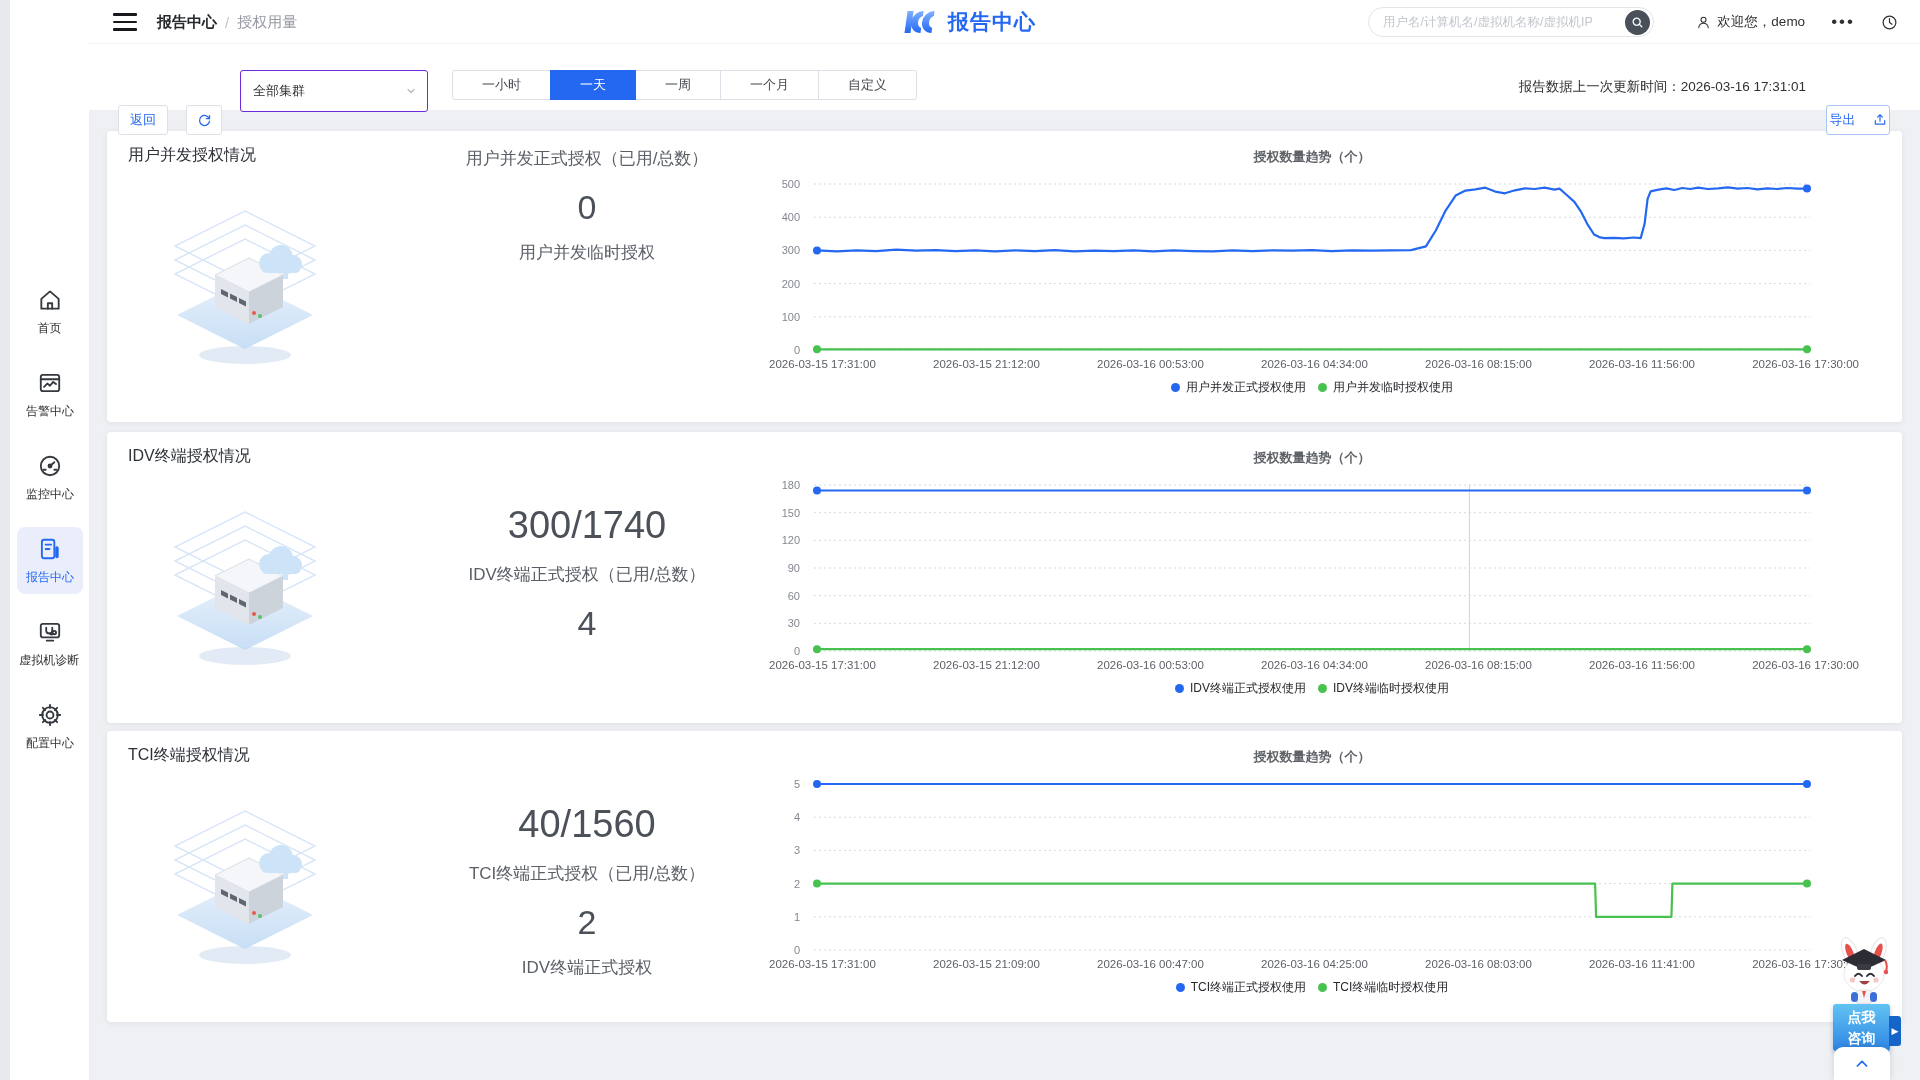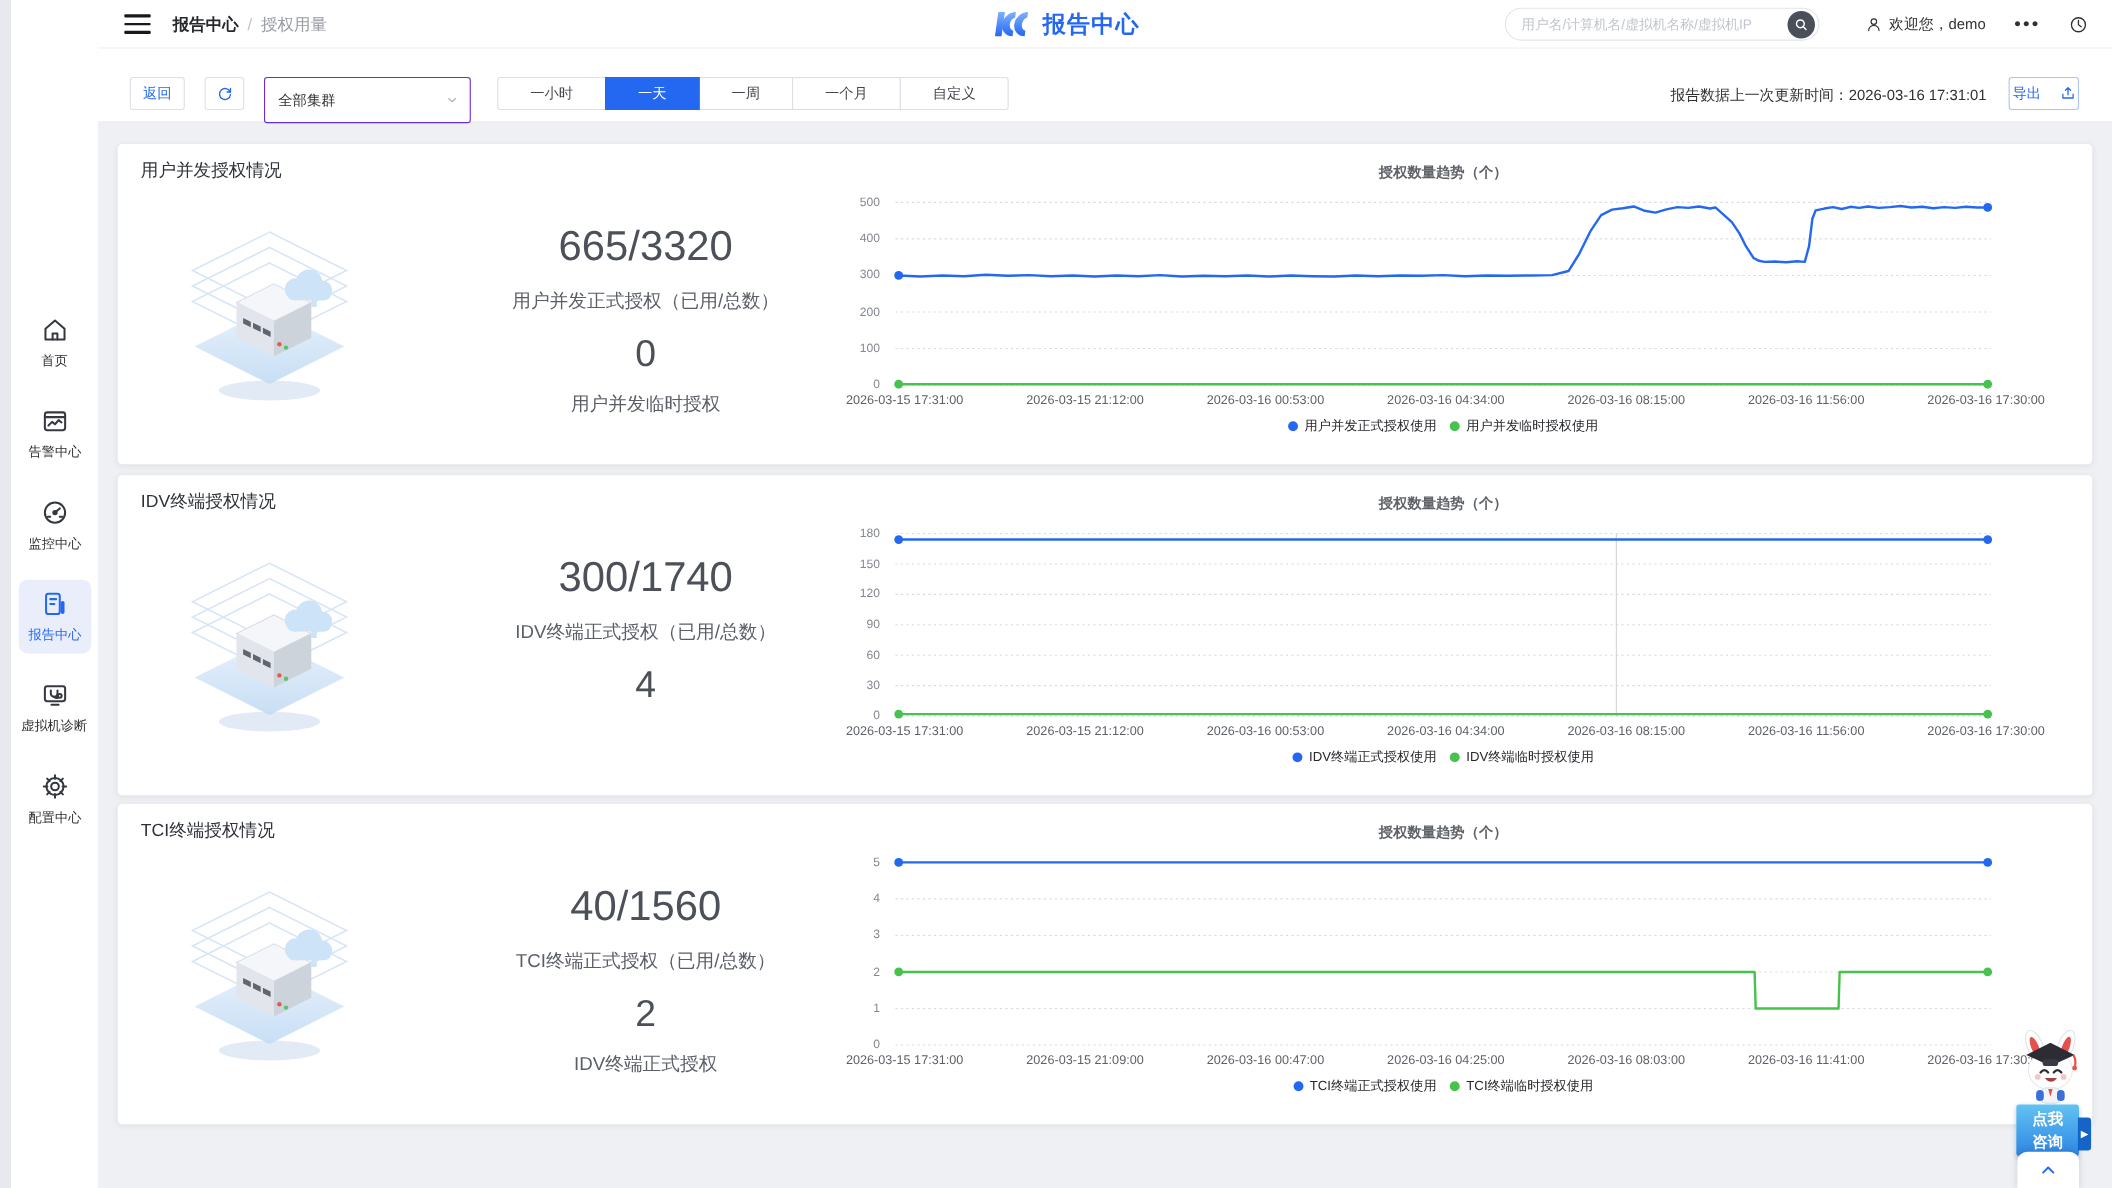--- a/index.html
+++ b/index.html
@@ -30,21 +30,21 @@
   .search-pill { position:absolute; left:1279px; top:7px; width:286px; height:30px; border:1px solid #e3e5e9; border-radius:16px; background:#fff; display:flex; align-items:center; padding:0 3px 0 14px; }
   .search-pill input { border:none; outline:none; flex:1; font-size:12.5px; color:#303133; background:transparent; font-family:inherit; }
   .search-pill input::placeholder { color:#c2c6cd; }
   .search-btn { width:25px; height:25px; border-radius:50%; background:#4a5059; display:flex; align-items:center; justify-content:center; cursor:pointer; flex:none; }
   .hdr-right { position:absolute; right:22px; top:0; height:44px; display:flex; align-items:center; gap:26px; }
   .welcome { display:flex; align-items:center; gap:6px; font-size:13.5px; color:#303133; }
   .dots { font-size:17px; color:#303133; letter-spacing:2px; cursor:pointer; line-height:10px; }
 
   
   .toolbar { position:absolute; left:89px; top:44px; width:1831px; height:66px; background:#fff; z-index:3; }
-  .btn { display:inline-flex; align-items:center; justify-content:center; border:1px solid #dcdfe6; border-radius:3px; background:#fff; font-size:13px; cursor:pointer; font-family:inherit; }
+  .btn { display:inline-flex; align-items:center; justify-content:center; border:1px solid #dcdfe6; border-radius:3px; background:#fff; font-size:13px; cursor:pointer; font-family:inherit;margin-top:35px; }
   .btn-back { position:absolute; left:29px; top:26px; width:50px; height:30px; color:#2468f2; }
   .btn-refresh { position:absolute; left:97px; top:26px; width:36px; height:30px; }
   .select { position:absolute; left:151px; top:26px; width:188px; height:42px; border:1px solid #6d28d9; border-radius:3px; display:flex; align-items:center; justify-content:space-between; padding:0 10px 0 12px; font-size:13px; color:#303133; cursor:pointer; background:#fff; }
   .segment { position:absolute; left:363px; top:26px; display:flex; }
   .seg-btn { height:30px; padding:0 29px; border:1px solid #dcdfe6; background:#fff; font-size:13px; color:#43464d; margin-left:-1px; cursor:pointer; display:flex; align-items:center; font-family:inherit; }
   .seg-btn:first-child { border-radius:3px 0 0 3px; margin-left:0; }
   .seg-btn:last-child { border-radius:0 3px 3px 0; }
   .seg-btn.active { background:#2468f2; border-color:#2468f2; color:#fff; z-index:1; }
   .update-text { position:absolute; right:114px; top:34px; font-size:13.5px; color:#303133; }
   .btn-export { position:absolute; right:30px; top:26px; width:64px; height:30px; color:#2468f2; border-color:#a8c4f8; gap:17px; }
@@ -248,21 +248,20 @@
       <g fill="#cde3f8">
           <circle cx="104" cy="60" r="10"></circle>
           <circle cx="116" cy="54" r="12"></circle>
           <circle cx="128" cy="61" r="9"></circle>
           <rect x="96" y="58" width="40" height="12" rx="6"></rect>
         </g>
       <rect x="118" y="68" width="5" height="8" fill="#cde3f8"></rect>
     </svg>
   </div>
   <div class="stat-col">
-    <div class="stat-main">665/3320</div>
     <div class="stat-main-lbl">用户并发正式授权（已用/总数）</div>
     <div class="stat-temp">0</div>
     <div class="stat-temp-lbl">用户并发临时授权</div>
   </div>
   <div class="chart-area">
     <div class="chart-title">授权数量趋势（个）</div>
     <div class="chart-row">
       <div class="ylabels">
           <span style="top:166px">0</span>
           <span style="top:133px">100</span>

